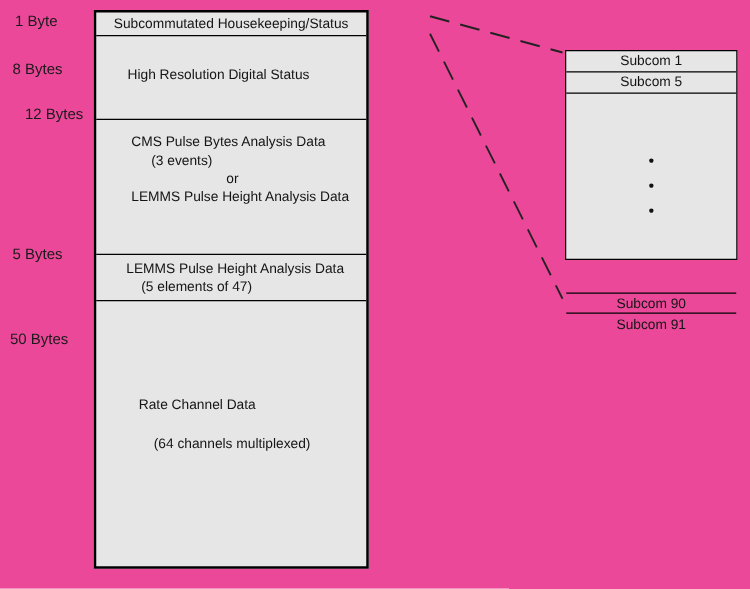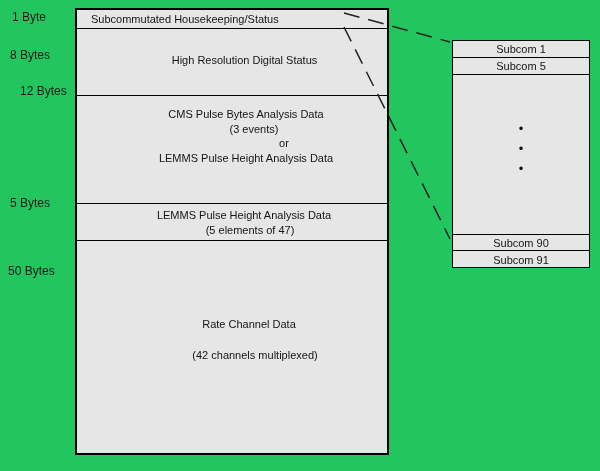--- a/index.html
+++ b/index.html
@@ -6,39 +6,38 @@
     margin: 0;
     padding: 0;
     background: #ffffff;
     font-family: "Liberation Sans", sans-serif;
     color: #111111;
   }
   #stage {
     position: relative;
     width: 600px;
     height: 471px;
-    background: #22c55e;
+    background: #ec4899;
     overflow: hidden;
-    text-align: center;
   }
 
   
   .byte-label {
     position: absolute;
     font-size: 12px;
     white-space: nowrap;
     color: #1a1a1a;
   }
 
   
   #frame {
     position: absolute;
     left: 75px;
     top: 8px;
-    width: 314px;
+    width: 220px;
     height: 447px;
     border: 2px solid #000000;
     background: #e6e6e6;
     box-sizing: border-box;
   }
   .segment {
     position: relative;
     box-sizing: border-box;
     width: 100%;
     overflow: hidden;
@@ -71,21 +70,21 @@
   #seg-rate { height: 212px; }
   #seg-rate .l1 { margin-top: 76px; margin-left: 34px; }
   #seg-rate .l2 { margin-top: 16px; margin-left: 46px; }
 
   
   #subcom-box {
     position: absolute;
     left: 452px;
     top: 40px;
     width: 138px;
-    height: 228px;
+    height: 168px;
     border: 1.5px solid #000000;
     background: #e6e6e6;
     box-sizing: border-box;
   }
   .subcom-row {
     box-sizing: border-box;
     height: 17px;
     display: flex;
     align-items: center;
     justify-content: center;
@@ -147,21 +146,21 @@
       <div class="seg-line l4">LEMMS Pulse Height Analysis Data</div>
     </div>
 
     <div class="segment divided" id="seg-lemms">
       <div class="seg-line l1">LEMMS Pulse Height Analysis Data</div>
       <div class="seg-line l2">(5 elements of 47)</div>
     </div>
 
     <div class="segment" id="seg-rate">
       <div class="seg-line l1">Rate Channel Data</div>
-      <div class="seg-line l2">(42 channels multiplexed)</div>
+      <div class="seg-line l2">(64 channels multiplexed)</div>
     </div>
 
   </div>
 
   <svg id="connector-svg" viewBox="0 0 600 471" xmlns="http://www.w3.org/2000/svg">
     <line x1="344" y1="13" x2="450" y2="42" stroke="#222222" stroke-width="1.5" stroke-dasharray="16 9"></line>
     <line x1="344" y1="27" x2="450" y2="239" stroke="#222222" stroke-width="1.5" stroke-dasharray="16 9"></line>
   </svg>
 
   <div id="subcom-box">

